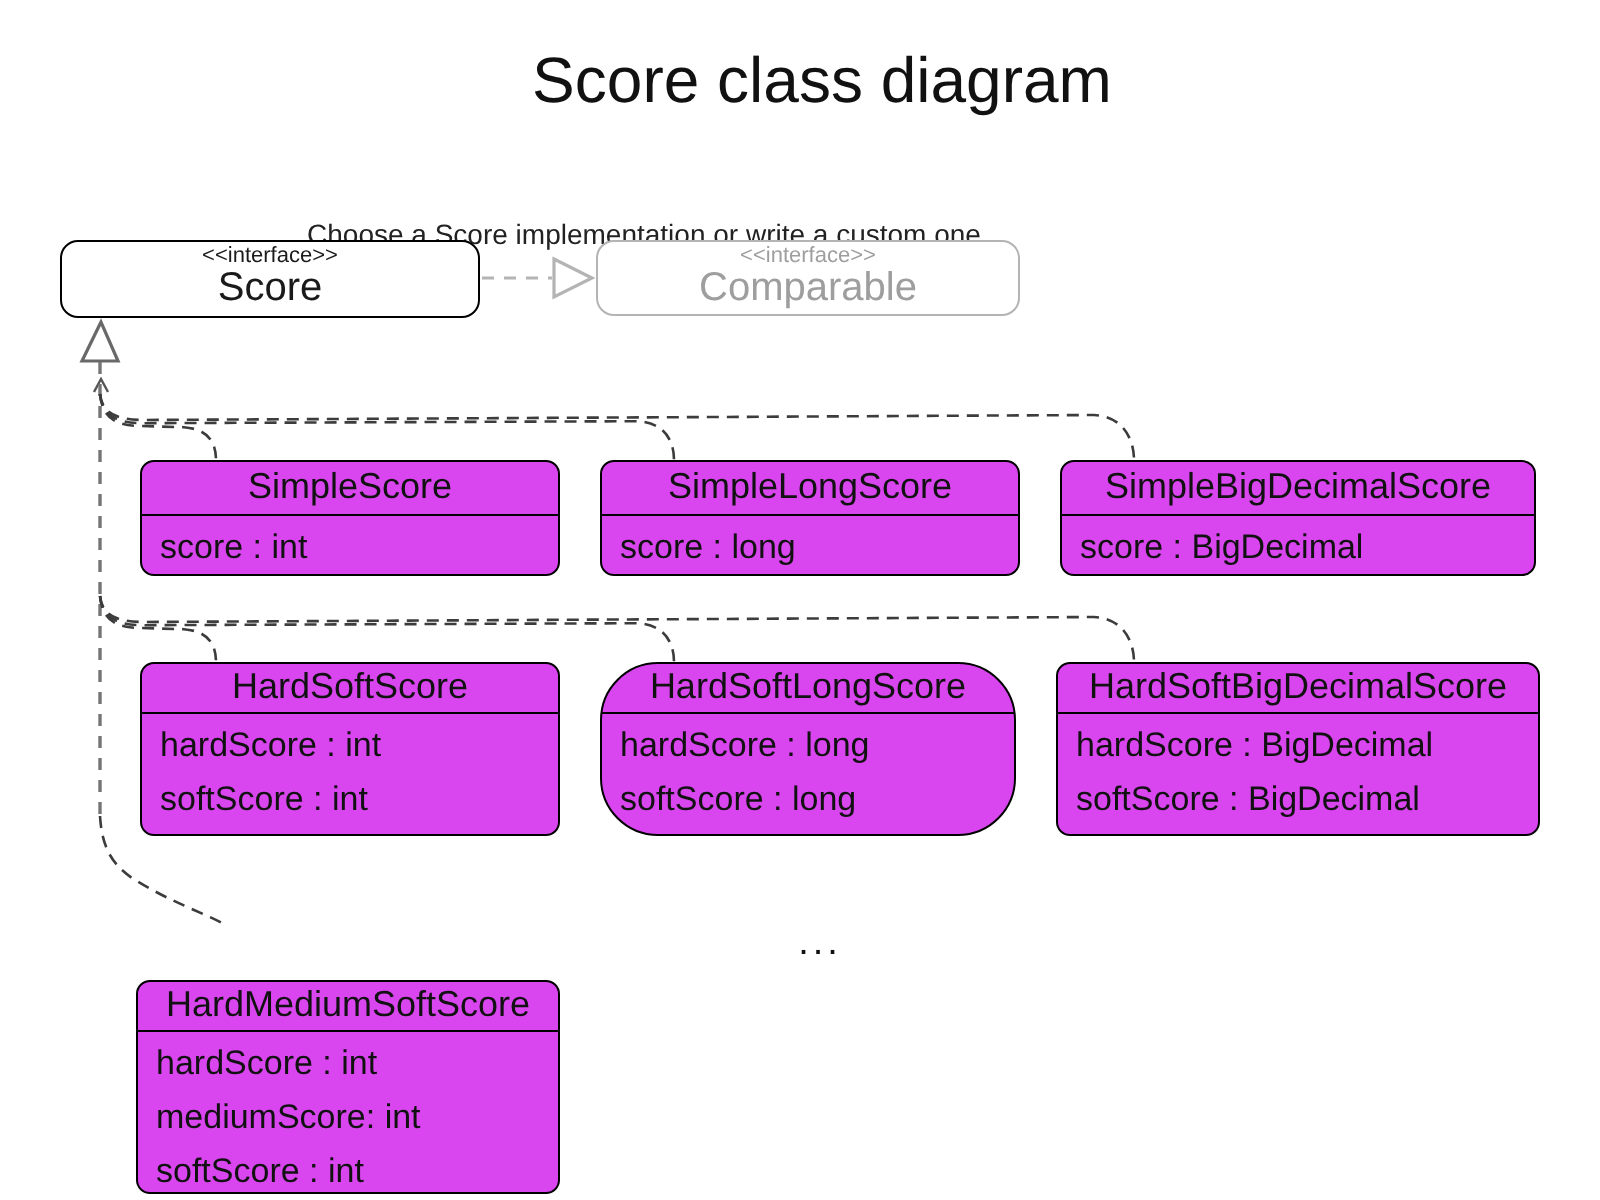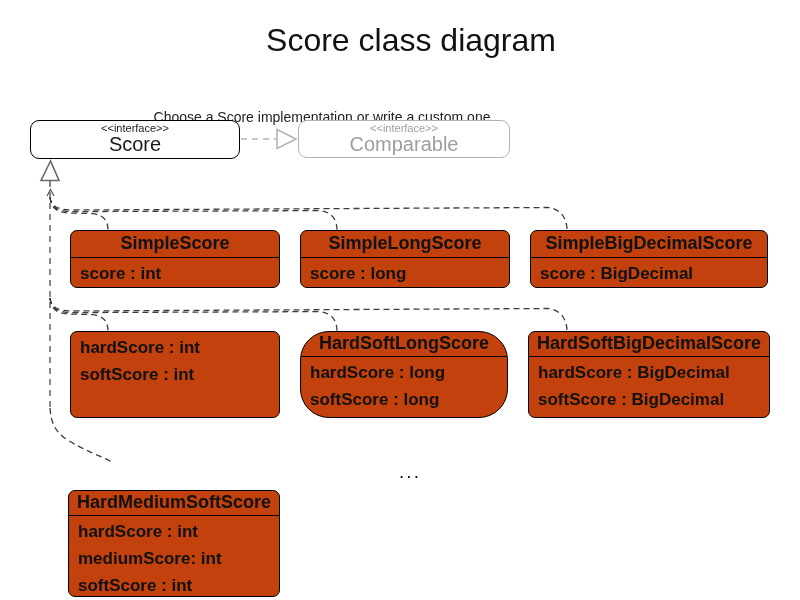--- a/index.html
+++ b/index.html
@@ -24,22 +24,22 @@
   }
   .iface .stereo{font-size:11px;line-height:12px;color:#1a1a1a;}
   .iface .iname{font-size:20px;line-height:21px;color:#1a1a1a;}
   .iface.muted{border-color:#b4b4b4;}
   .iface.muted .stereo,.iface.muted .iname{color:#9e9e9e;}
   .iface-score{left:30px;top:120px;width:210px;height:39px;}
   .iface-comparable{left:298px;top:120px;width:212px;height:38px;}
 
   
   .cls{
-    position:absolute;box-sizing:border-box;background:#c2410c;
-    border:1.6px solid #000;border-radius:7px;font-weight:bold;
+    position:absolute;box-sizing:border-box;background:#d946ef;
+    border:1.6px solid #000;border-radius:7px;
   }
   .cls-title{
     text-align:center;font-size:18px;color:#111;
     border-bottom:1.6px solid #000;white-space:nowrap;overflow:hidden;
   }
   .r1 .cls-title{height:26px;line-height:25px;}
   .r2 .cls-title,.r3 .cls-title{height:24px;line-height:23px;}
   .cls-attrs{padding:2px 9px 0 9px;}
   .attr{font-size:17px;line-height:27px;color:#111;white-space:nowrap;}
 
@@ -109,20 +109,21 @@
     </div>
   </div>
   <div class="cls r1 b-sbds">
     <div class="cls-title">SimpleBigDecimalScore</div>
     <div class="cls-attrs">
       <div class="attr">score : BigDecimal</div>
     </div>
   </div>
 
   <div class="cls r2 b-hss">
+    <div class="cls-title">HardSoftScore</div>
     <div class="cls-attrs">
       <div class="attr">hardScore : int</div>
       <div class="attr">softScore : int</div>
     </div>
   </div>
   <div class="cls r2 b-hsls">
     <div class="cls-title">HardSoftLongScore</div>
     <div class="cls-attrs">
       <div class="attr">hardScore : long</div>
       <div class="attr">softScore : long</div>

